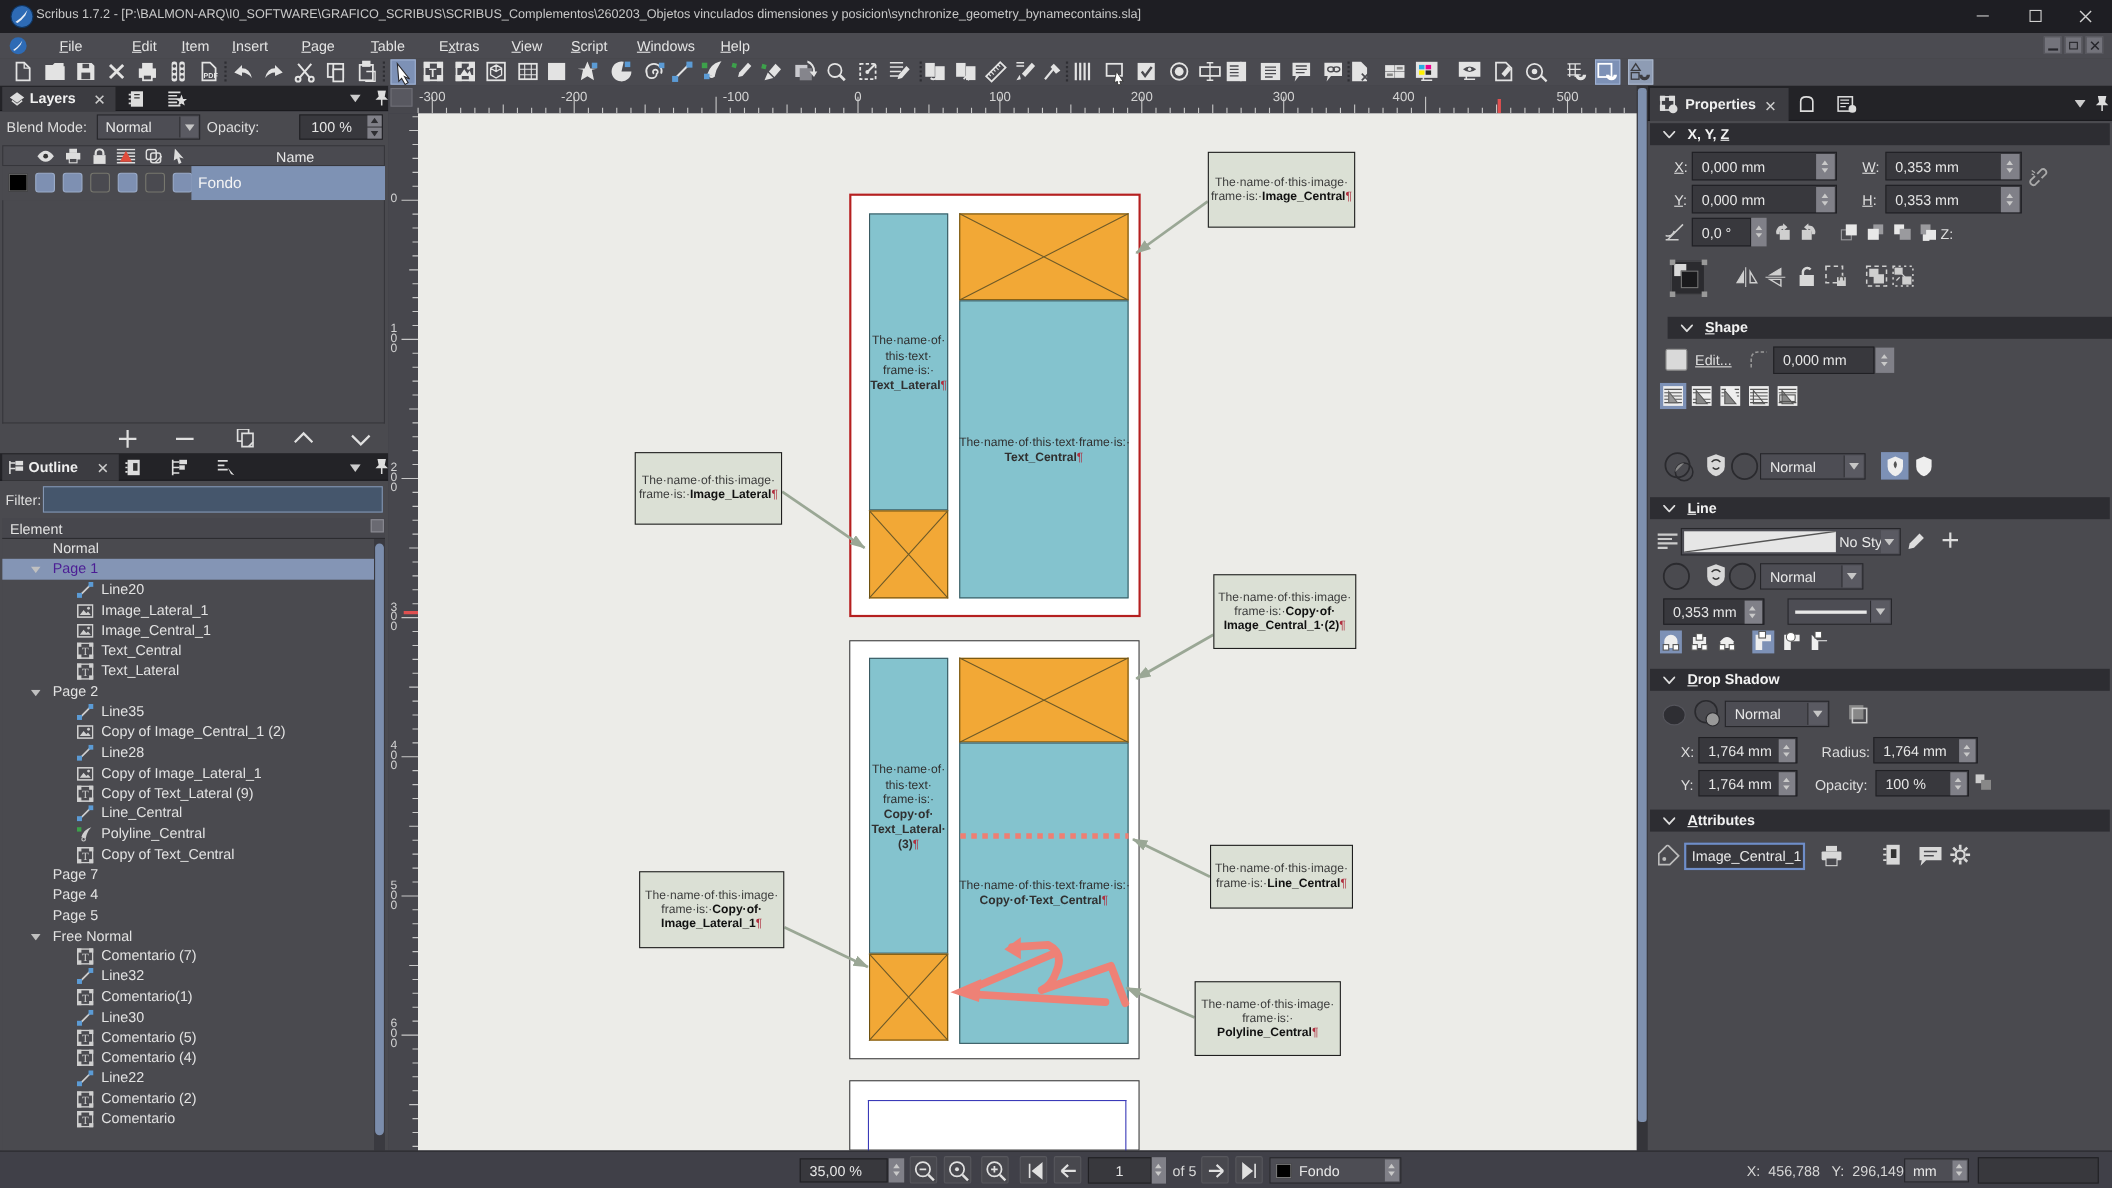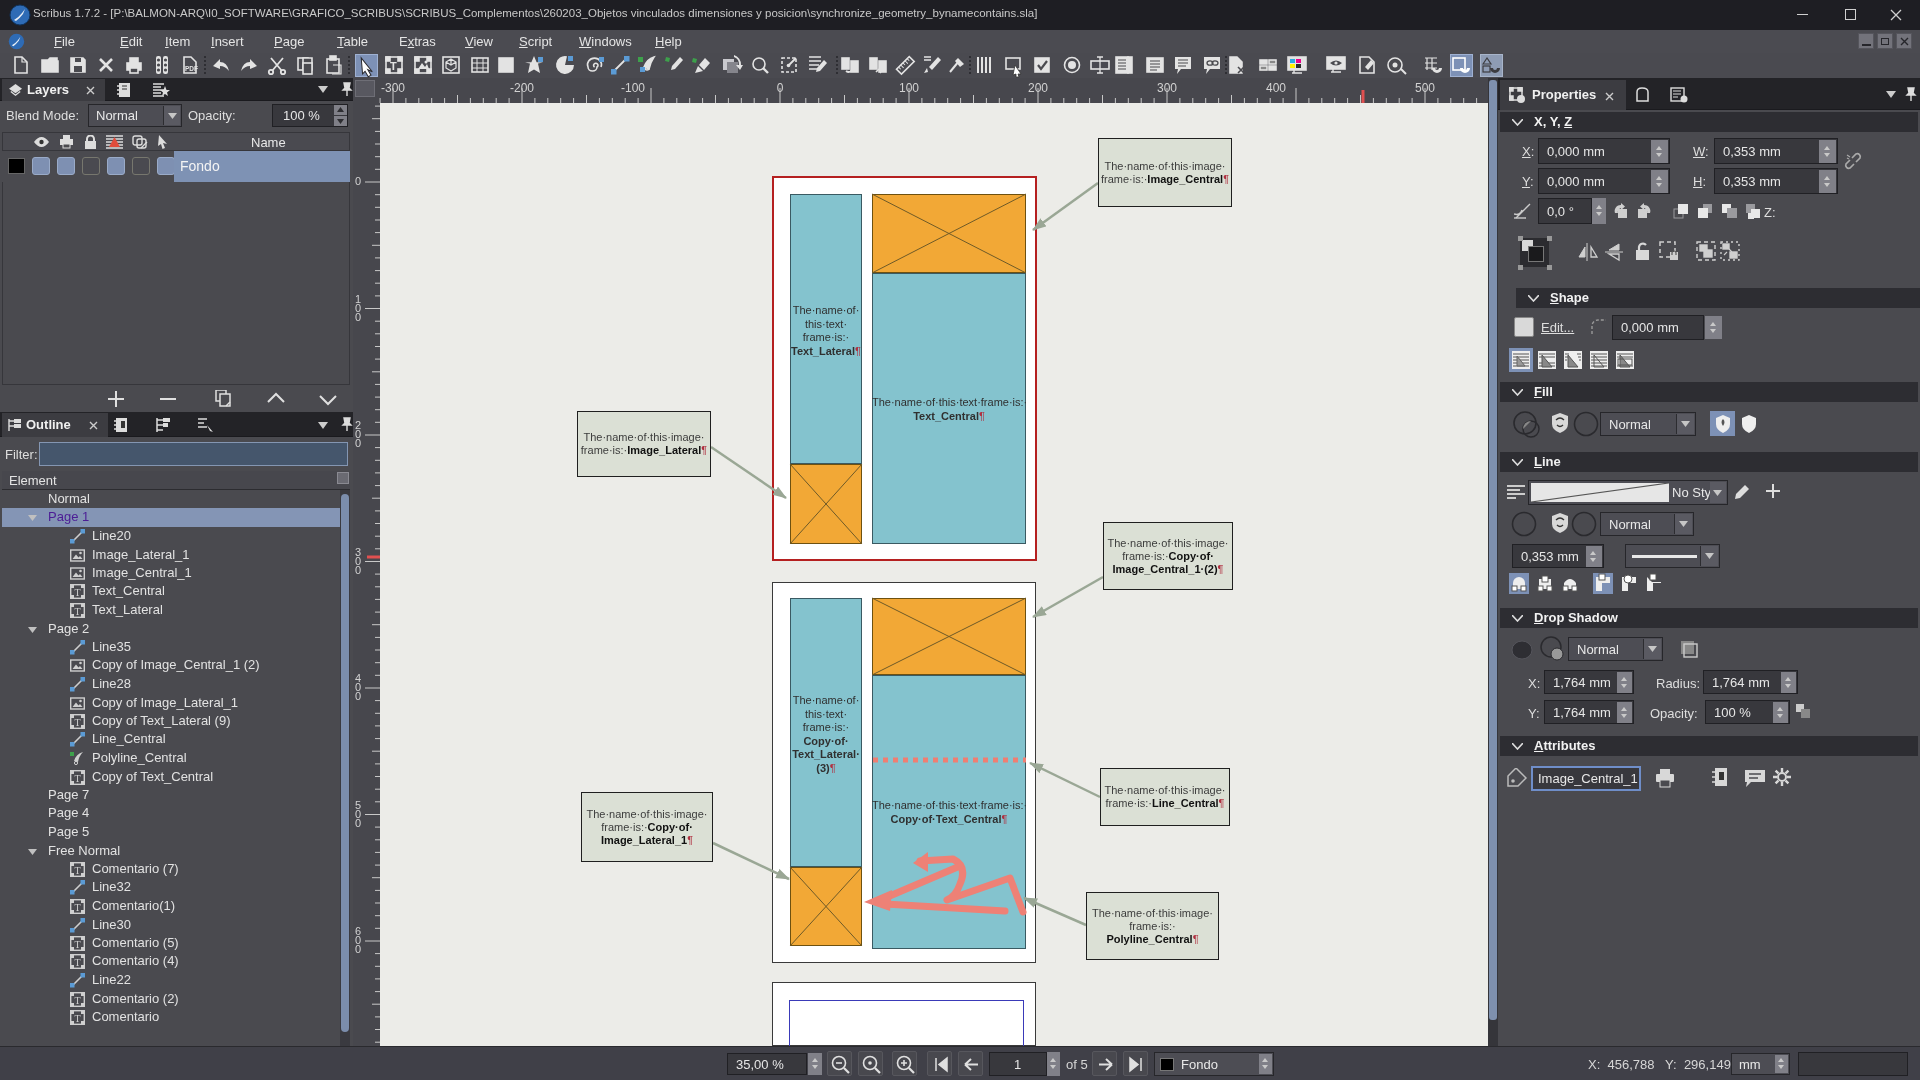--- a/index.html
+++ b/index.html
@@ -764,21 +764,21 @@
       <line x1="1059.1" y1="20" x2="1059.1" y2="25"></line>
       <line x1="1072.0" y1="10" x2="1072.0" y2="25"></line>
       <line x1="1084.9" y1="20" x2="1084.9" y2="25"></line>
       <line x1="1097.8" y1="20" x2="1097.8" y2="25"></line>
       <line x1="1110.7" y1="20" x2="1110.7" y2="25"></line>
       <line x1="1123.6" y1="20" x2="1123.6" y2="25"></line>
       <line x1="1010" y1="12" x2="1010" y2="25" stroke="#e05050" stroke-width="3"></line>
     </svg>
     <div class="abs" style="left:10px;top:3px;width:60px;text-align:center">-300</div>
     <div class="abs" style="left:139px;top:3px;width:60px;text-align:center">-200</div>
-    <div class="abs" style="left:268px;top:3px;width:60px;text-align:left">-100</div>
+    <div class="abs" style="left:268px;top:3px;width:60px;text-align:right">-100</div>
     <div class="abs" style="left:397px;top:3px;width:60px;text-align:center">0</div>
     <div class="abs" style="left:526px;top:3px;width:60px;text-align:center">100</div>
     <div class="abs" style="left:655px;top:3px;width:60px;text-align:center">200</div>
     <div class="abs" style="left:784px;top:3px;width:60px;text-align:center">300</div>
     <div class="abs" style="left:913px;top:3px;width:60px;">400</div>
     <div class="abs" style="left:1042px;top:3px;width:60px;text-align:center">500</div>
   </div>
 <div class="abs" id="vruler" style="color:#d2d2d2;font-size:11px">
     <svg class="abs" style="left:0;top:0" width="27" height="943" stroke="#c8c8c8" stroke-width="1">
       <line x1="22" y1="3.1" x2="27" y2="3.1"></line>
@@ -1162,26 +1162,20 @@
         <path d="M7 7 L17 19 H7 Z" fill="none" stroke="#555"></path>
       </g>
     <g transform="translate(104,0)">
         <rect x="3" y="3" width="18" height="18" fill="#eee"></rect>
         <path d="M4 6 H20 M4 9 H20 M4 18 H20" stroke="#555" stroke-width="1"></path>
         <path d="M7 7 L17 19 H7 Z" fill="#888" stroke="#555"></path>
         <rect x="5" y="11" width="14" height="6" fill="none" stroke="#555"></rect>
       </g>
   </svg>
 
-  <div class="abs hdr" style="left:2px;top:304px;width:418px;height:20px">
-      <svg class="abs" style="left:12px;top:7px" width="11" height="7">
-        <path d="M0 0 L5.5 6 L11 0" stroke="#ddd" stroke-width="1.6" fill="none"></path>
-      </svg>
-      <span class="abs" style="left:34px;top:2px"><span class="u">F</span>ill</span>
-    </div>
   <svg class="abs" style="left:14px;top:332px" width="30" height="30" viewBox="0 0 30 30">
       <circle cx="13" cy="13" r="11" fill="none" stroke="#2a2a2e" stroke-width="1.6"></circle>
       <circle cx="19" cy="19" r="8" fill="none" stroke="#2a2a2e" stroke-width="1.4"></circle>
       <path d="M19 11 A8 8 0 0 0 11 19" fill="#888" stroke="none"></path>
     </svg>
   <svg class="abs" style="left:52px;top:334px" width="20" height="22" viewBox="0 0 20 22">
       <path d="M10 1 L18 4 V12 Q18 18 10 21 Q2 18 2 12 V4 Z" fill="#d8d8d8"></path>
       <path d="M6 8 Q10 4 14 8 M7 13 Q10 16 13 13" stroke="#333" fill="none" stroke-width="1.3"></path>
     </svg>
   <svg class="abs" style="left:74px;top:332px" width="28" height="28" viewBox="0 0 28 28">

